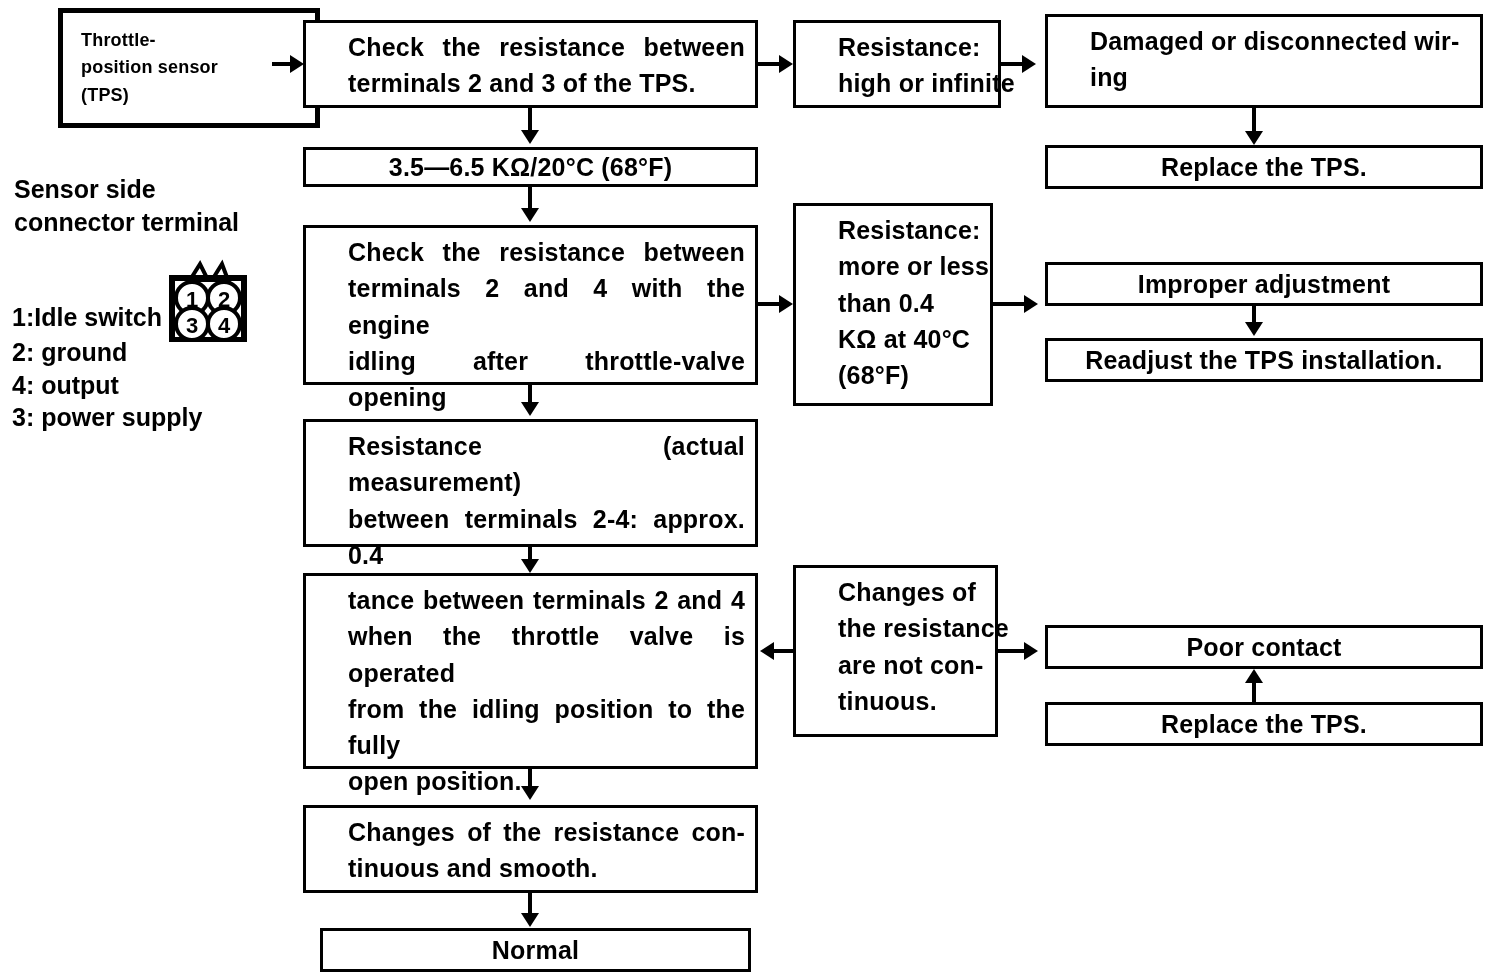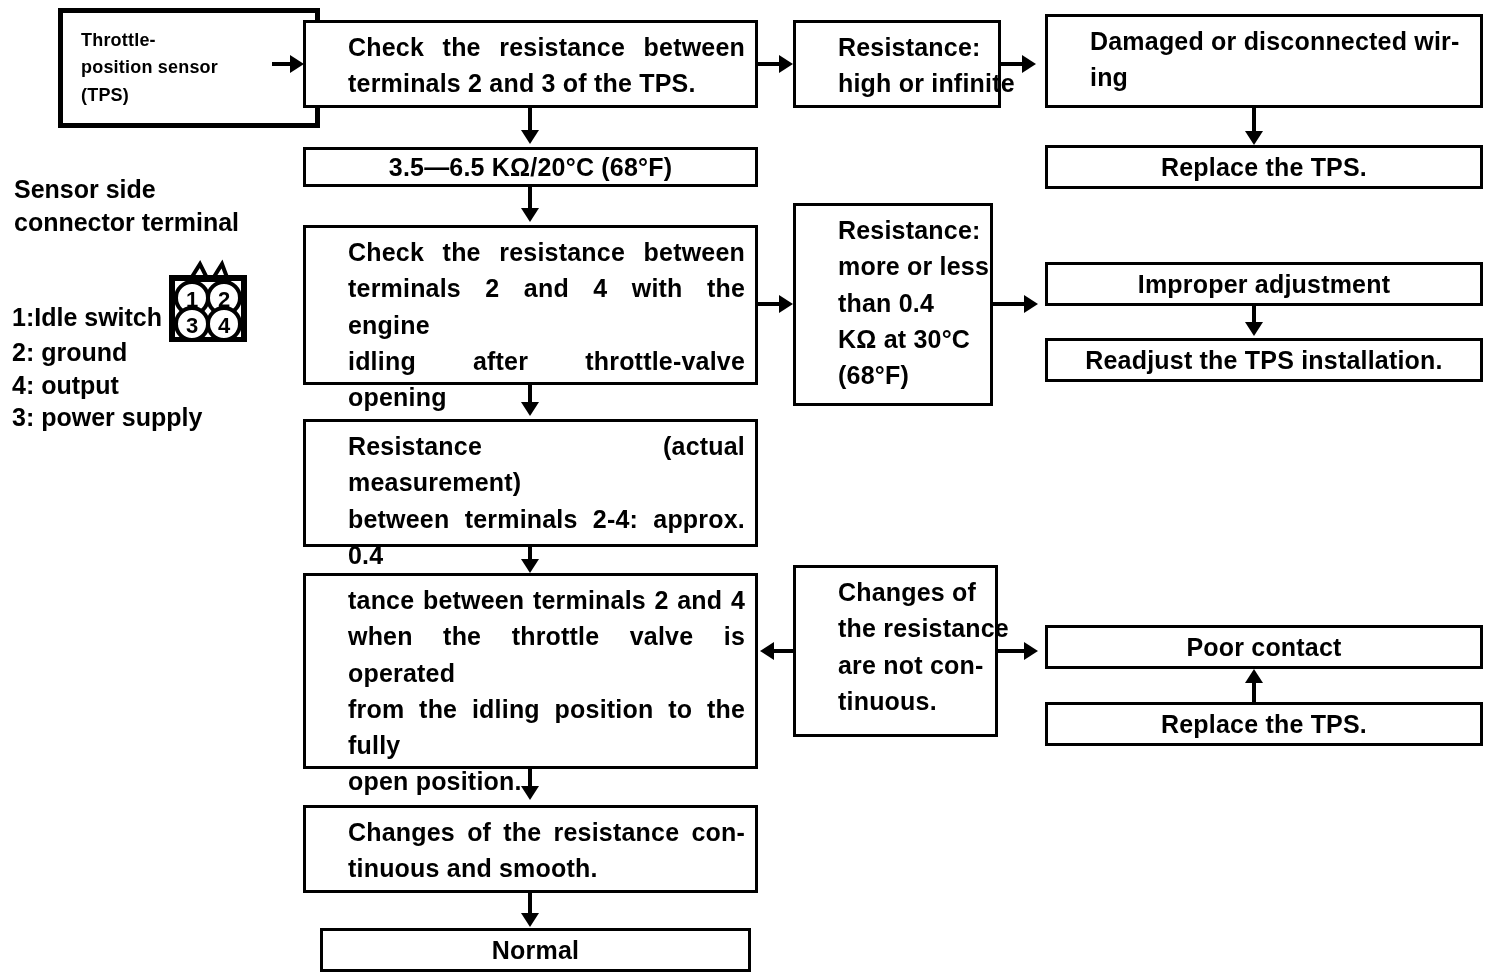--- a/index.html
+++ b/index.html
@@ -158,21 +158,21 @@
     <span class="jl">Check   the   resistance   between</span>
     <span class="jl">terminals 2 and 4 with the engine</span>
     <span class="jl">idling after throttle-valve opening</span>
     <span class="jl-last">warm-up.</span>
   </div>
 
   <div class="box bold" style="left:793px; top:203px; width:200px; height:203px;">
     <span class="ln">Resistance:</span>
     <span class="ln">more or less</span>
     <span class="ln">than 0.4</span>
-    <span class="ln">KΩ at 30°C</span>
+    <span class="ln">KΩ at 40°C</span>
     <span class="ln">(68°F)</span>
   </div>
 
   <div class="box bold center" style="left:1045px; top:262px; width:438px; height:44px;">
     <span>Improper adjustment</span>
   </div>
 
   <div class="box bold center" style="left:1045px; top:338px; width:438px; height:44px;">
     <span>Readjust the TPS installation.</span>
   </div>

